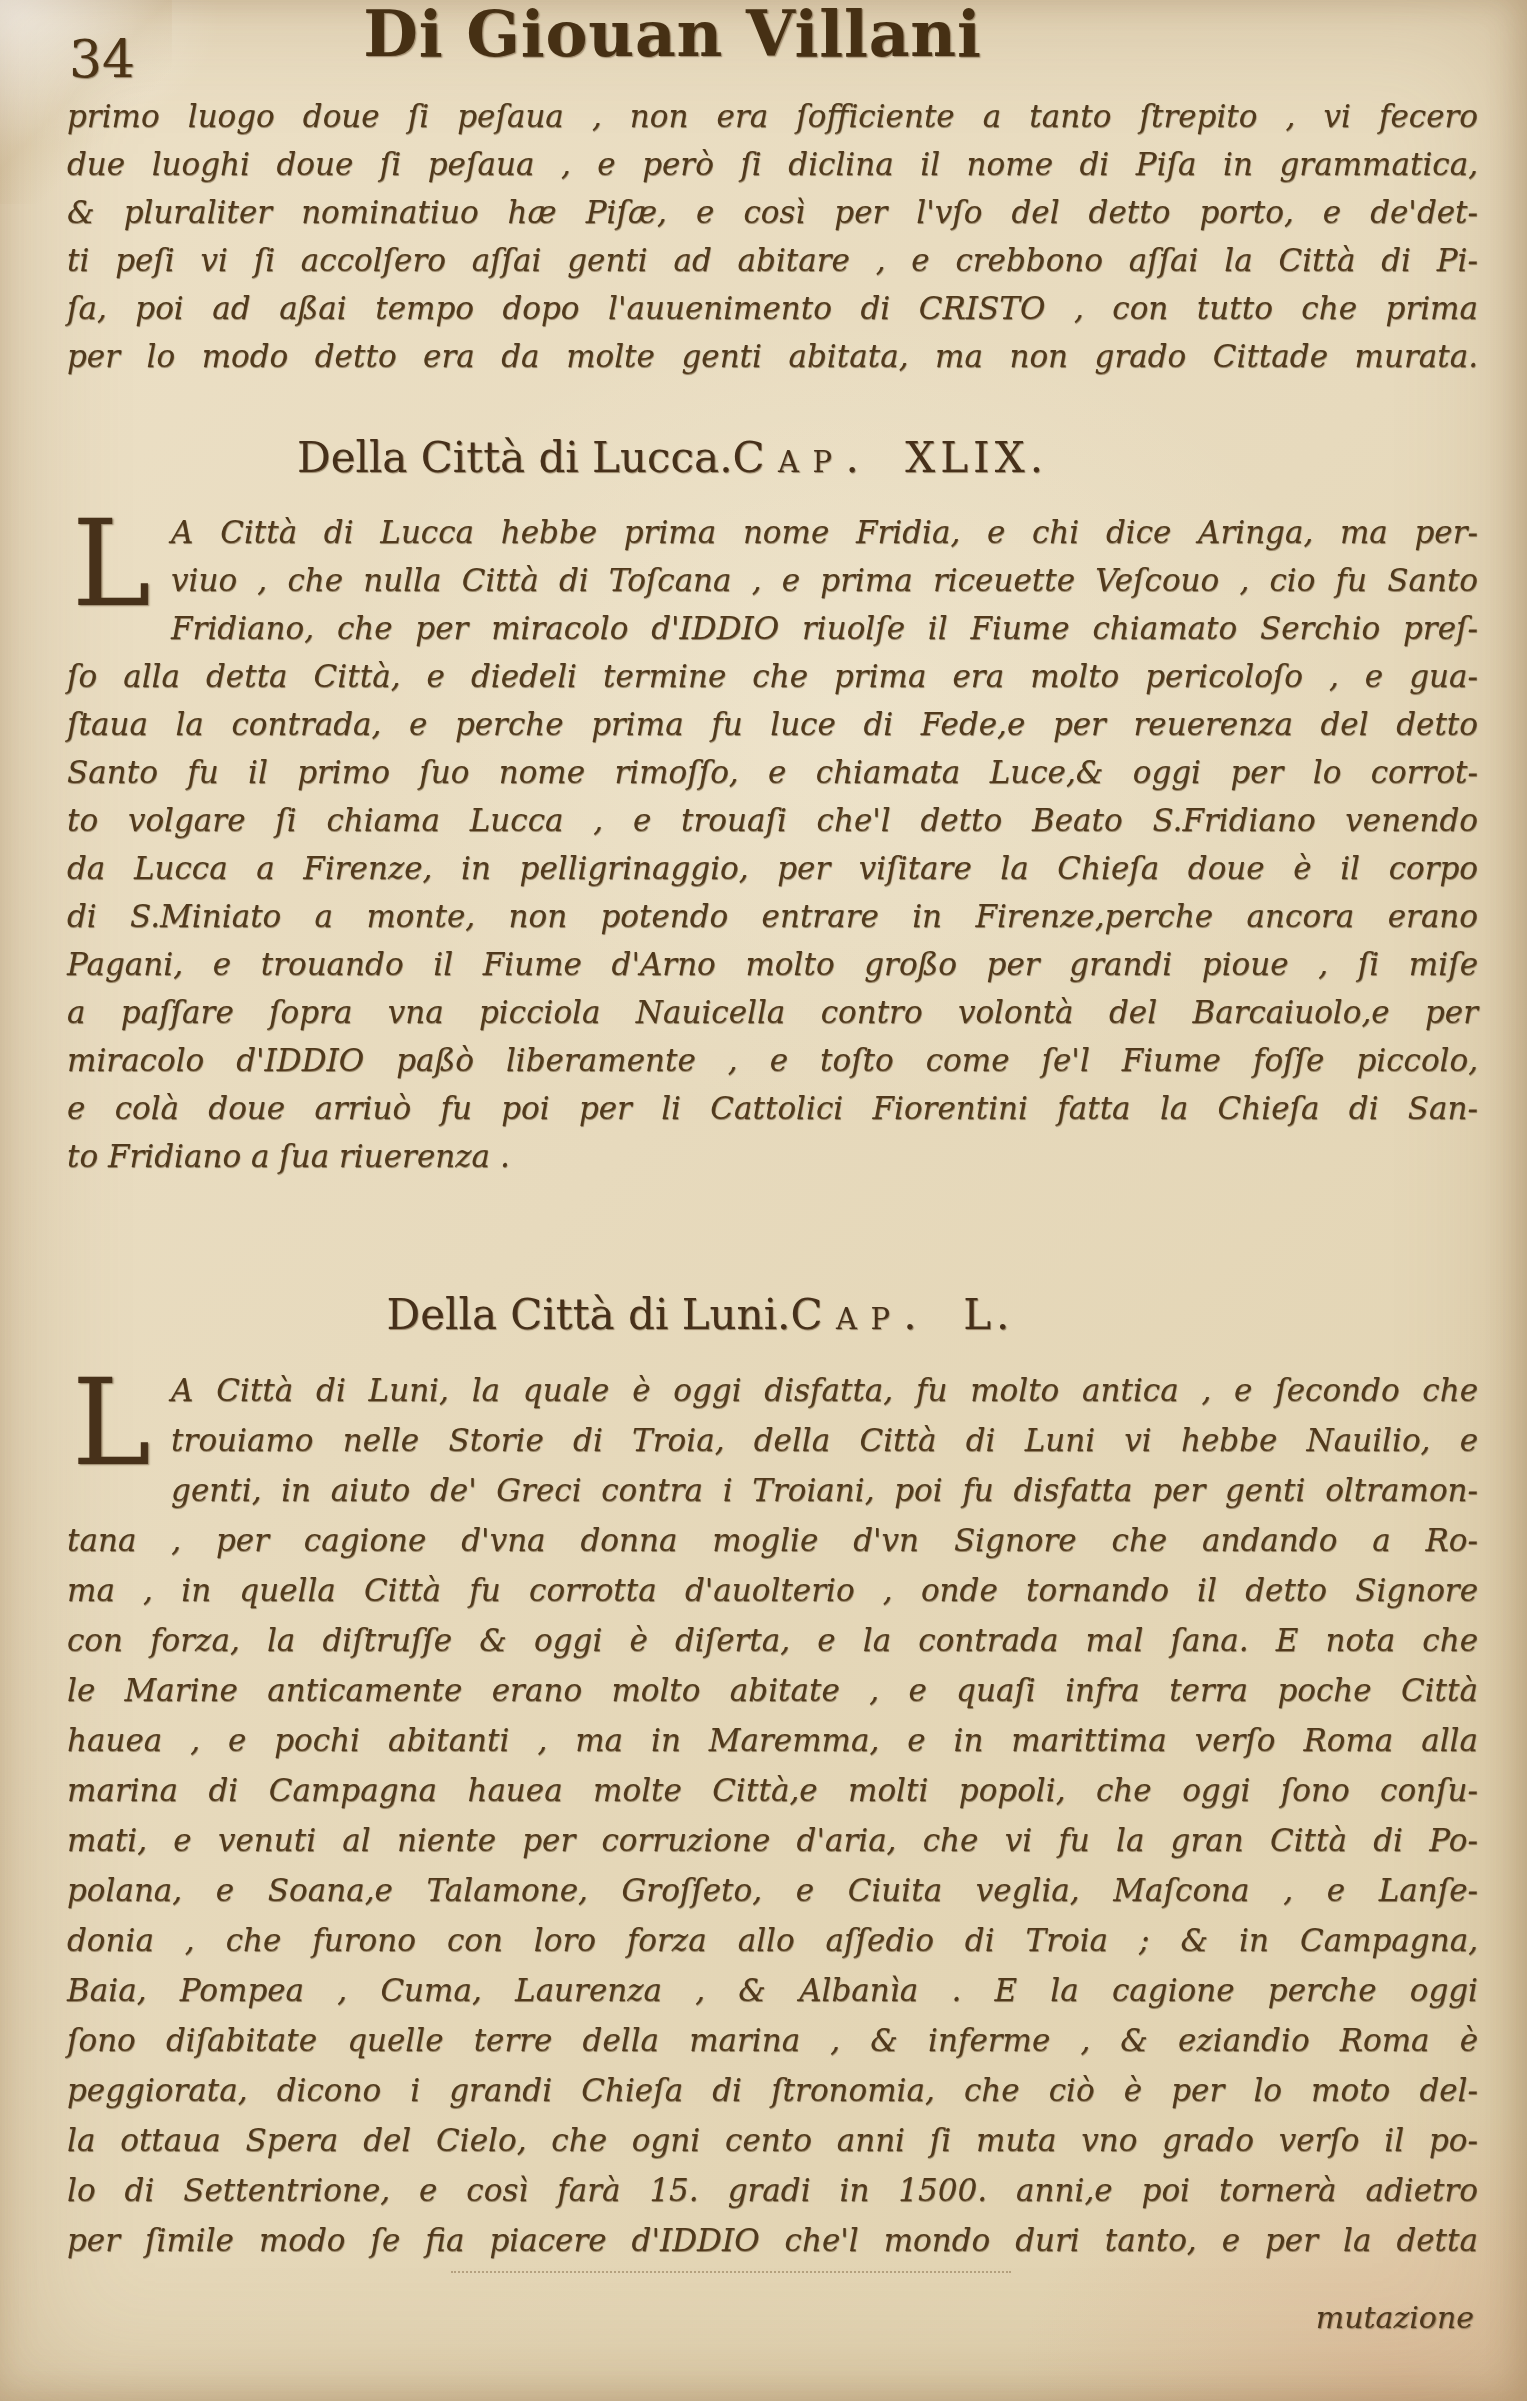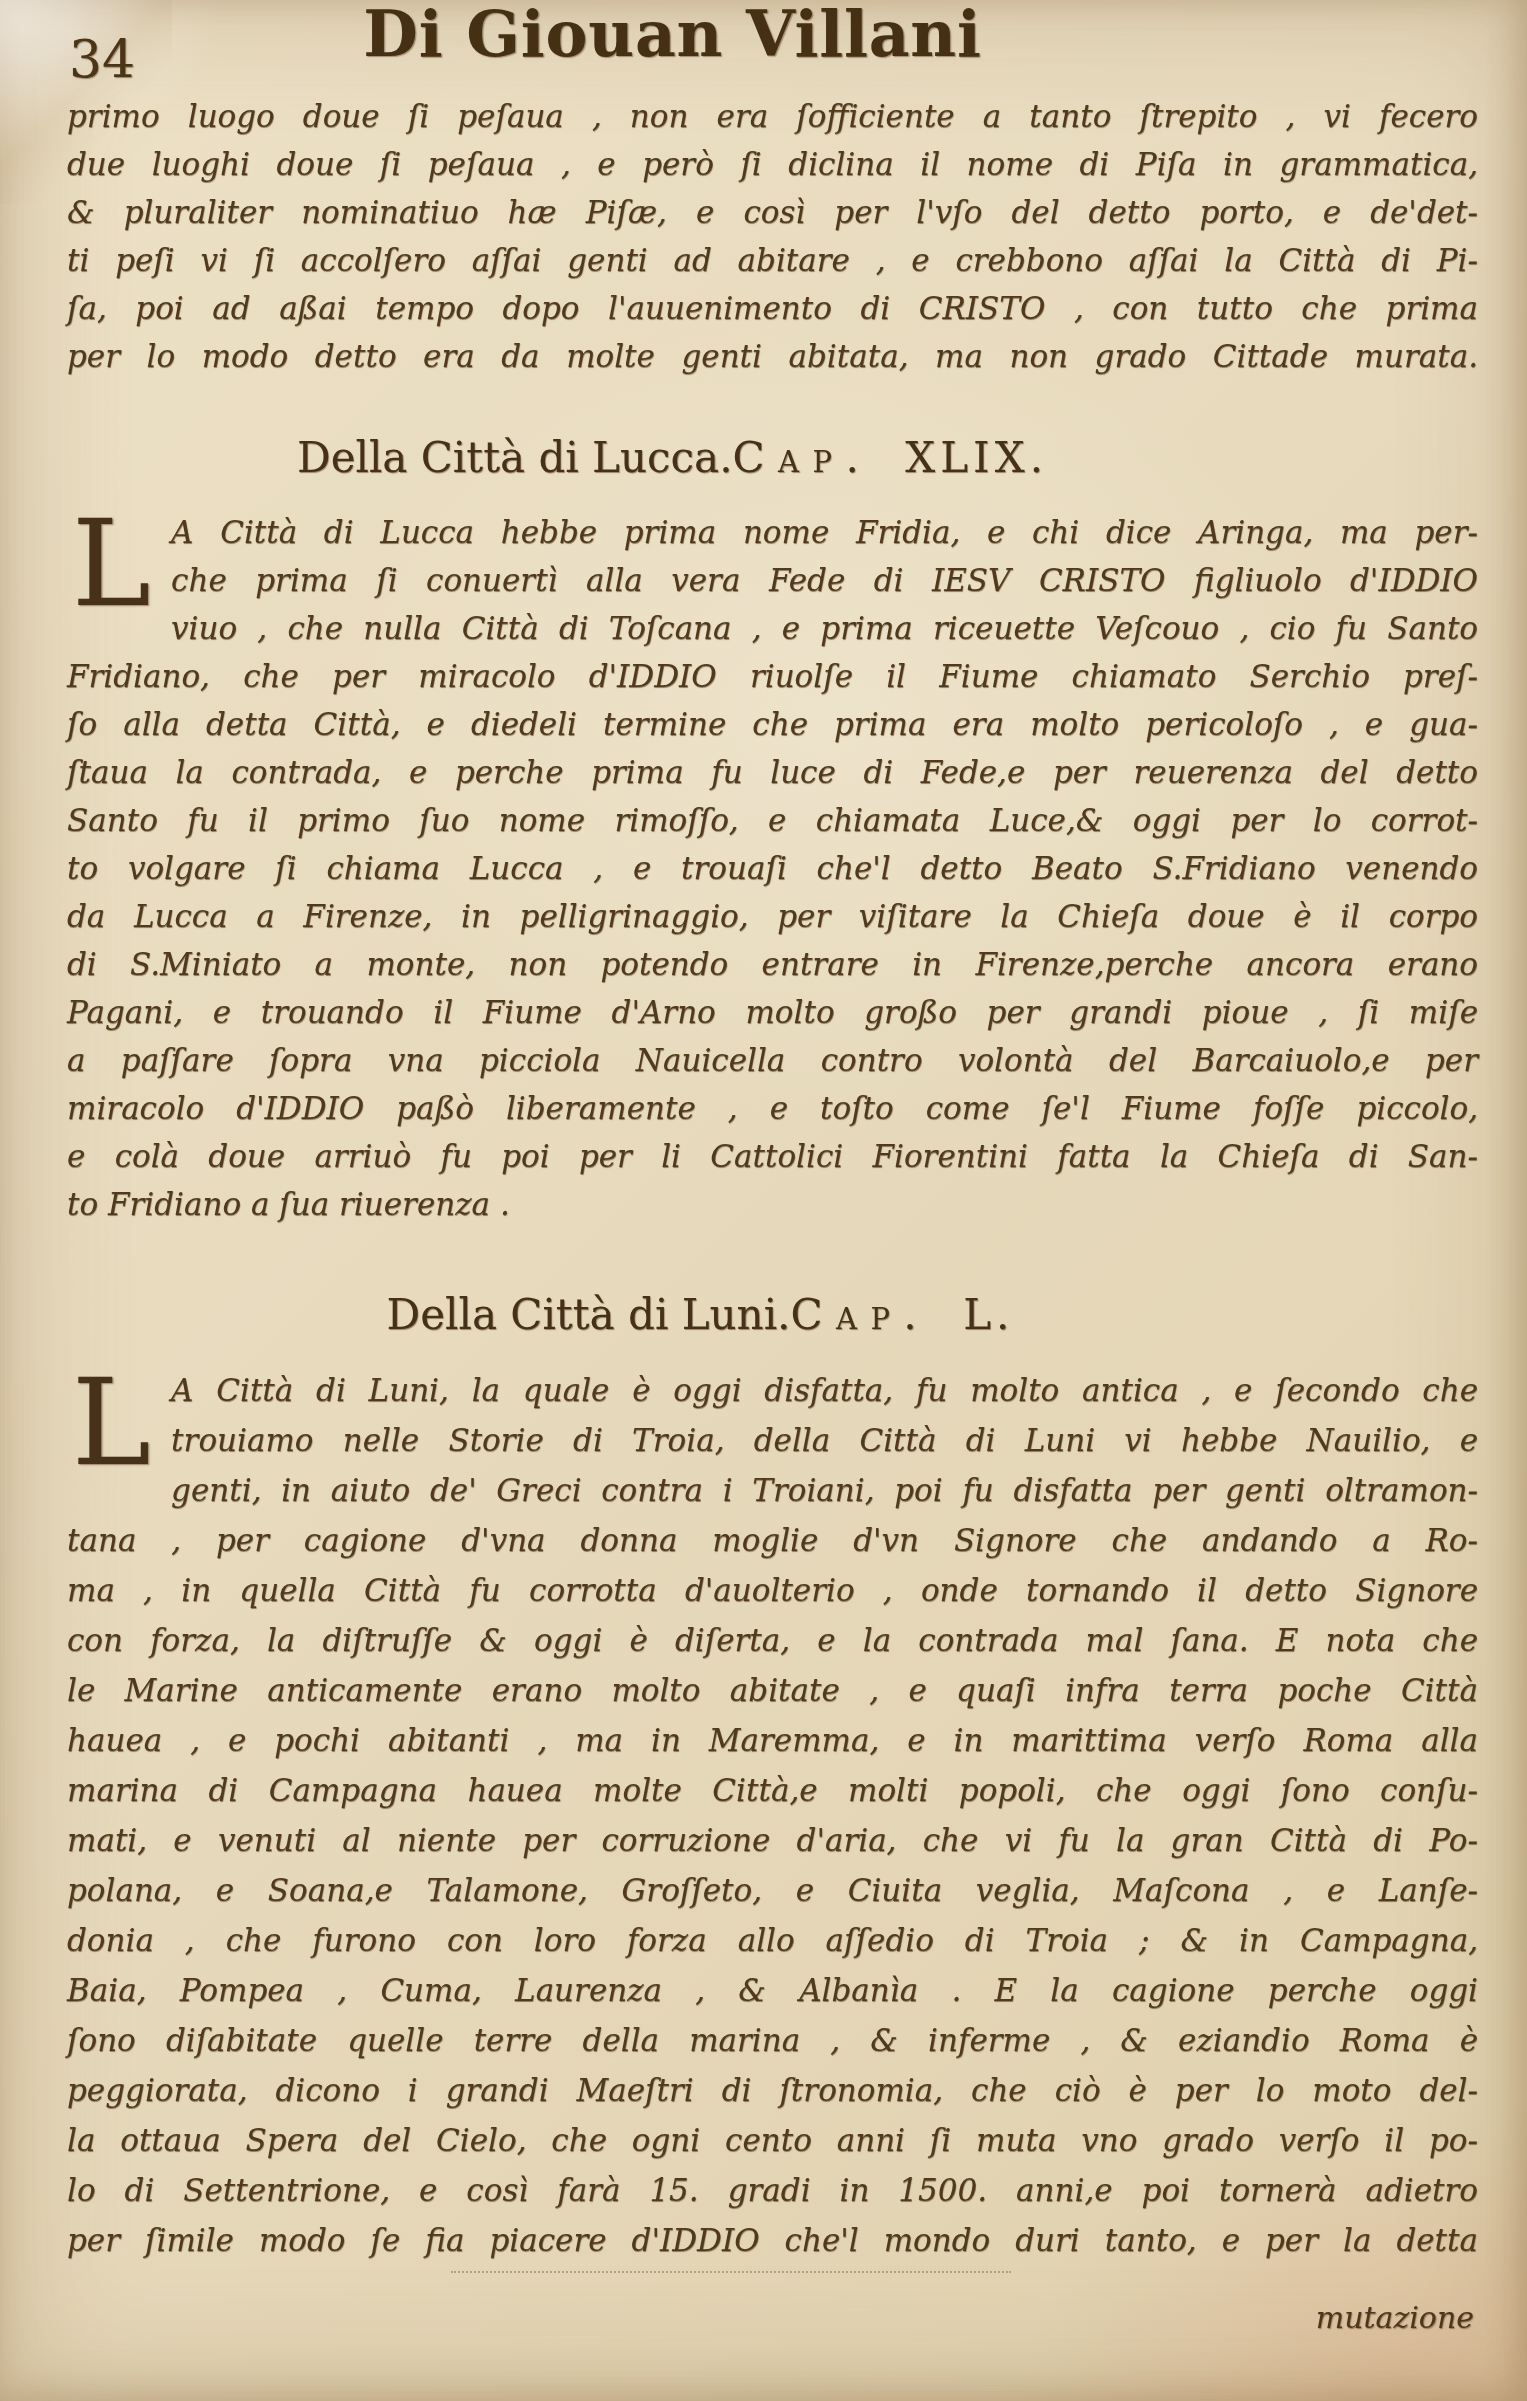--- a/index.html
+++ b/index.html
@@ -107,21 +107,20 @@
   <div class="heading h1">
     <span class="h-title">Della Città di Lucca.</span>
     <span class="h-cap">Cap.</span>
     <span class="h-num">XLIX.</span>
   </div>
 
   <div class="para p2 ink">
     <span class="dropcap">L</span>
     <div>
         <div class="line">A Città di Lucca hebbe prima nome Fridia, e chi dice Aringa, ma per-</div>
-        <div class="line">che prima ſi conuertì alla vera Fede di IESV CRISTO figliuolo d'IDDIO</div>
         <div class="line">viuo , che nulla Città di Toſcana , e prima riceuette Veſcouo , cio fu Santo</div>
         <div class="line">Fridiano, che per miracolo d'IDDIO riuolſe il Fiume chiamato Serchio preſ-</div>
         <div class="line">ſo alla detta Città, e diedeli termine che prima era molto pericoloſo , e gua-</div>
         <div class="line">ſtaua la contrada, e perche prima fu luce di Fede,e per reuerenza del detto</div>
         <div class="line">Santo fu il primo ſuo nome rimoſſo, e chiamata Luce,&amp; oggi per lo corrot-</div>
         <div class="line">to volgare ſi chiama Lucca , e trouaſi che'l detto Beato S.Fridiano venendo</div>
         <div class="line">da Lucca a Firenze, in pelligrinaggio, per viſitare la Chieſa doue è il corpo</div>
         <div class="line">di S.Miniato a monte, non potendo entrare in Firenze,perche ancora erano</div>
         <div class="line">Pagani, e trouando il Fiume d'Arno molto großo per grandi pioue , ſi miſe</div>
         <div class="line">a paſſare ſopra vna picciola Nauicella contro volontà del Barcaiuolo,e per</div>
@@ -147,21 +146,21 @@
         <div class="line">ma , in quella Città fu corrotta d'auolterio , onde tornando il detto Signore</div>
         <div class="line">con forza, la diſtruſſe &amp; oggi è diſerta, e la contrada mal ſana. E nota che</div>
         <div class="line">le Marine anticamente erano molto abitate , e quaſi infra terra poche Città</div>
         <div class="line">hauea , e pochi abitanti , ma in Maremma, e in marittima verſo Roma alla</div>
         <div class="line">marina di Campagna hauea molte Città,e molti popoli, che oggi ſono conſu-</div>
         <div class="line">mati, e venuti al niente per corruzione d'aria, che vi fu la gran Città di Po-</div>
         <div class="line">polana, e Soana,e Talamone, Groſſeto, e Ciuita veglia, Maſcona , e Lanſe-</div>
         <div class="line">donia , che furono con loro forza allo aſſedio di Troia ; &amp; in Campagna,</div>
         <div class="line">Baia, Pompea , Cuma, Laurenza , &amp; Albanìa . E la cagione perche oggi</div>
         <div class="line">ſono diſabitate quelle terre della marina , &amp; inferme , &amp; eziandio Roma è</div>
-        <div class="line">peggiorata, dicono i grandi Maeſtri di ſtronomia, che ciò è per lo moto del-</div>
+        <div class="line">peggiorata, dicono i grandi Chieſa di ſtronomia, che ciò è per lo moto del-</div>
         <div class="line">la ottaua Spera del Cielo, che ogni cento anni ſi muta vno grado verſo il po-</div>
         <div class="line">lo di Settentrione, e così farà 15. gradi in 1500. anni,e poi tornerà adietro</div>
         <div class="line">per ſimile modo ſe fia piacere d'IDDIO che'l mondo duri tanto, e per la detta</div>
       </div>
   </div>
 
   <div class="showthrough"></div>
   <div class="catchword">mutazione</div>
 </div>
 

